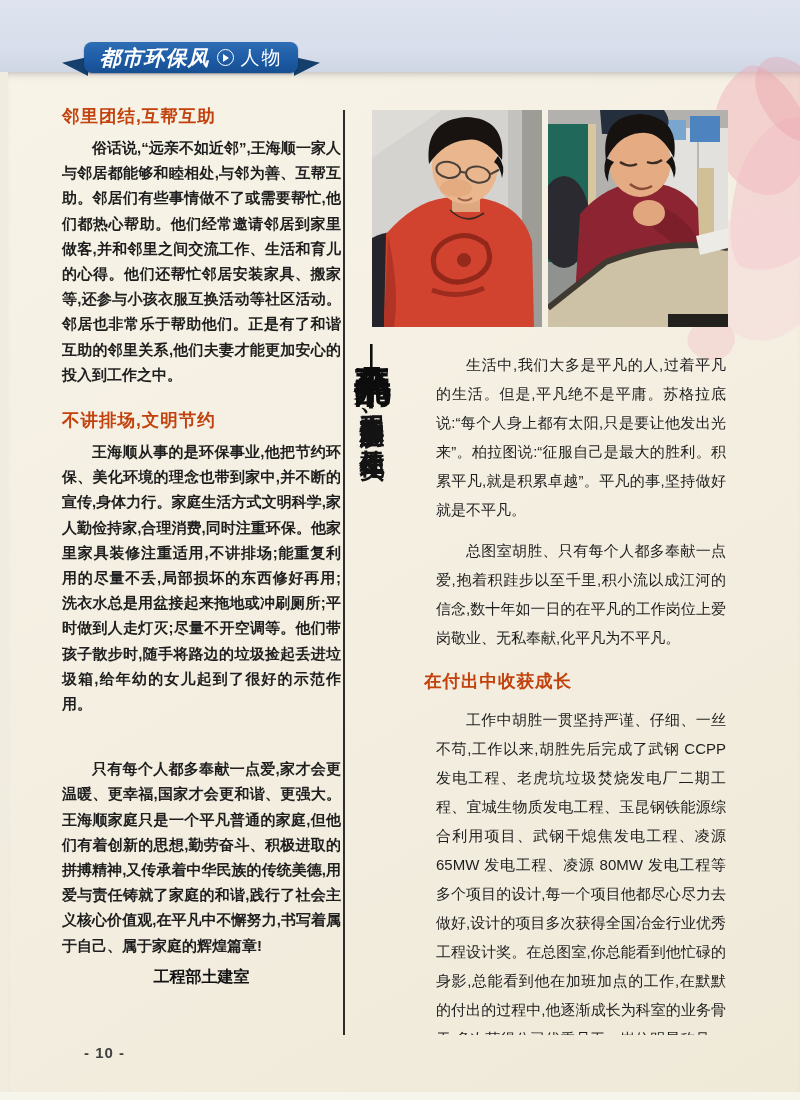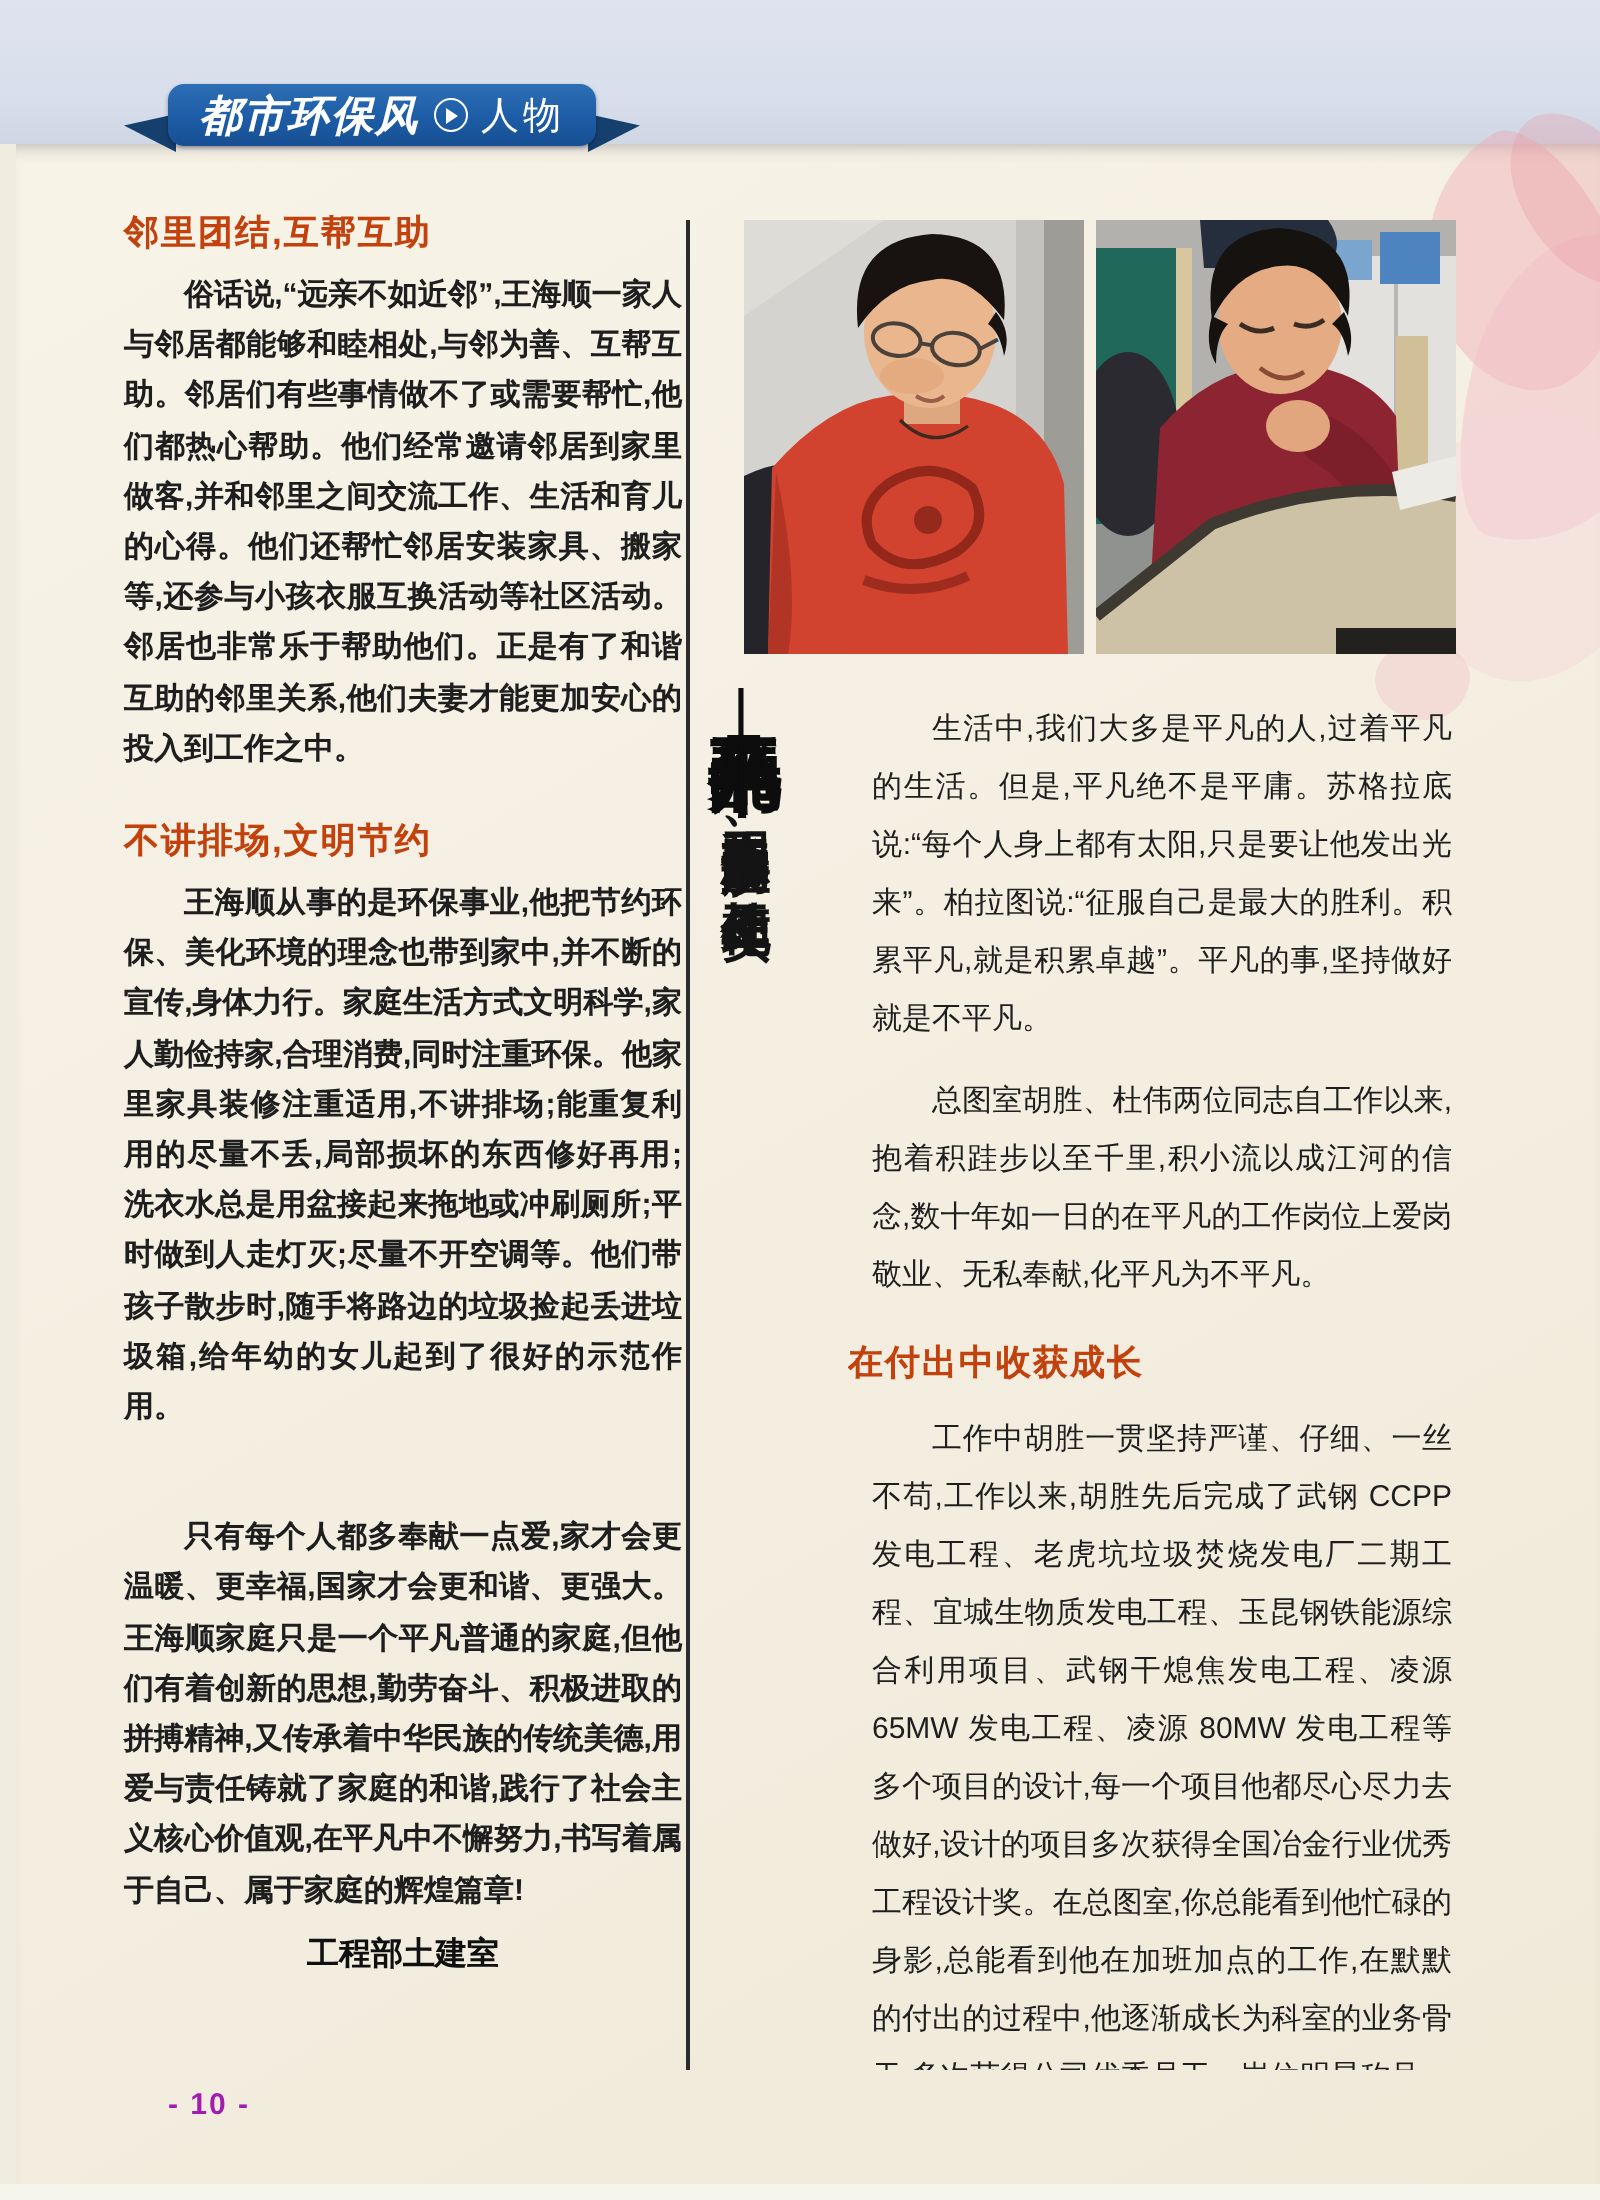--- a/index.html
+++ b/index.html
@@ -65,21 +65,21 @@
   .vt-main{font-size:37px;font-weight:900;color:#0d0d0d;letter-spacing:-1px;font-family:"Liberation Sans",sans-serif;}
   .vt-dash{font-size:26px;font-weight:bold;color:#0d0d0d;}
   .vt-sub{font-size:24.5px;font-weight:600;color:#141414;letter-spacing:1px;font-family:"Liberation Serif",serif;}
 
   
   .right-col{position:absolute;left:424px;top:338px;width:314px;height:697px;overflow:hidden;color:#1e1e1e;z-index:2;}
   .right-col p{font-size:15px;line-height:29px;text-indent:2em;text-align:justify;margin:12px;}
   .right-col .sec-h{margin:17px 0 9px 0;}
 
   
-  .page-num{position:absolute;left:84px;top:1044px;font-size:15px;font-weight:bold;color:#a21caf;z-index:2;letter-spacing:1px;}
+  .page-num{position:absolute;left:84px;top:1044px;font-size:15px;font-weight:bold;color:#404040;z-index:2;letter-spacing:1px;}
 
   
   .bottom-strip{position:absolute;left:0;bottom:0;width:800px;height:8px;background:#f6f5ec;}
 </style>
 </head>
 <body>
 
 <div class="canvas">
 
   <div class="top-band"></div>
@@ -172,21 +172,21 @@
   </div>
 
   <div class="vtitle">
     <span class="vt-main">平凡中的不平凡</span>
       <span class="vt-dash">——</span>
       <span class="vt-sub">工程部总图室的胡胜、杜伟工作纪实</span>
   </div>
 
   <div class="right-col">
     <p>生活中,我们大多是平凡的人,过着平凡的生活。但是,平凡绝不是平庸。苏格拉底说:“每个人身上都有太阳,只是要让他发出光来”。柏拉图说:“征服自己是最大的胜利。积累平凡,就是积累卓越”。平凡的事,坚持做好就是不平凡。</p>
-    <p>总图室胡胜、杜伟两位同志自工作以来,抱着积跬步以至千里,积小流以成江河的信念,数十年如一日的在平凡的工作岗位上爱岗敬业、无私奉献,化平凡为不平凡。</p>
+    <p>总图室胡胜、只有每个人都多奉献一点爱,抱着积跬步以至千里,积小流以成江河的信念,数十年如一日的在平凡的工作岗位上爱岗敬业、无私奉献,化平凡为不平凡。</p>
     <h3 class="sec-h">在付出中收获成长</h3>
     <p>工作中胡胜一贯坚持严谨、仔细、一丝不苟,工作以来,胡胜先后完成了武钢 CCPP 发电工程、老虎坑垃圾焚烧发电厂二期工程、宜城生物质发电工程、玉昆钢铁能源综合利用项目、武钢干熄焦发电工程、凌源 65MW 发电工程、凌源 80MW 发电工程等多个项目的设计,每一个项目他都尽心尽力去做好,设计的项目多次获得全国冶金行业优秀工程设计奖。在总图室,你总能看到他忙碌的身影,总能看到他在加班加点的工作,在默默的付出的过程中,他逐渐成长为科室的业务骨干,多次获得公司优秀员工、岗位明星称号。</p>
     <h3 class="sec-h">在前进中挑起重担</h3>
 
   </div>
 
   <div class="page-num">- 10 -</div>
 
 </div>
 

